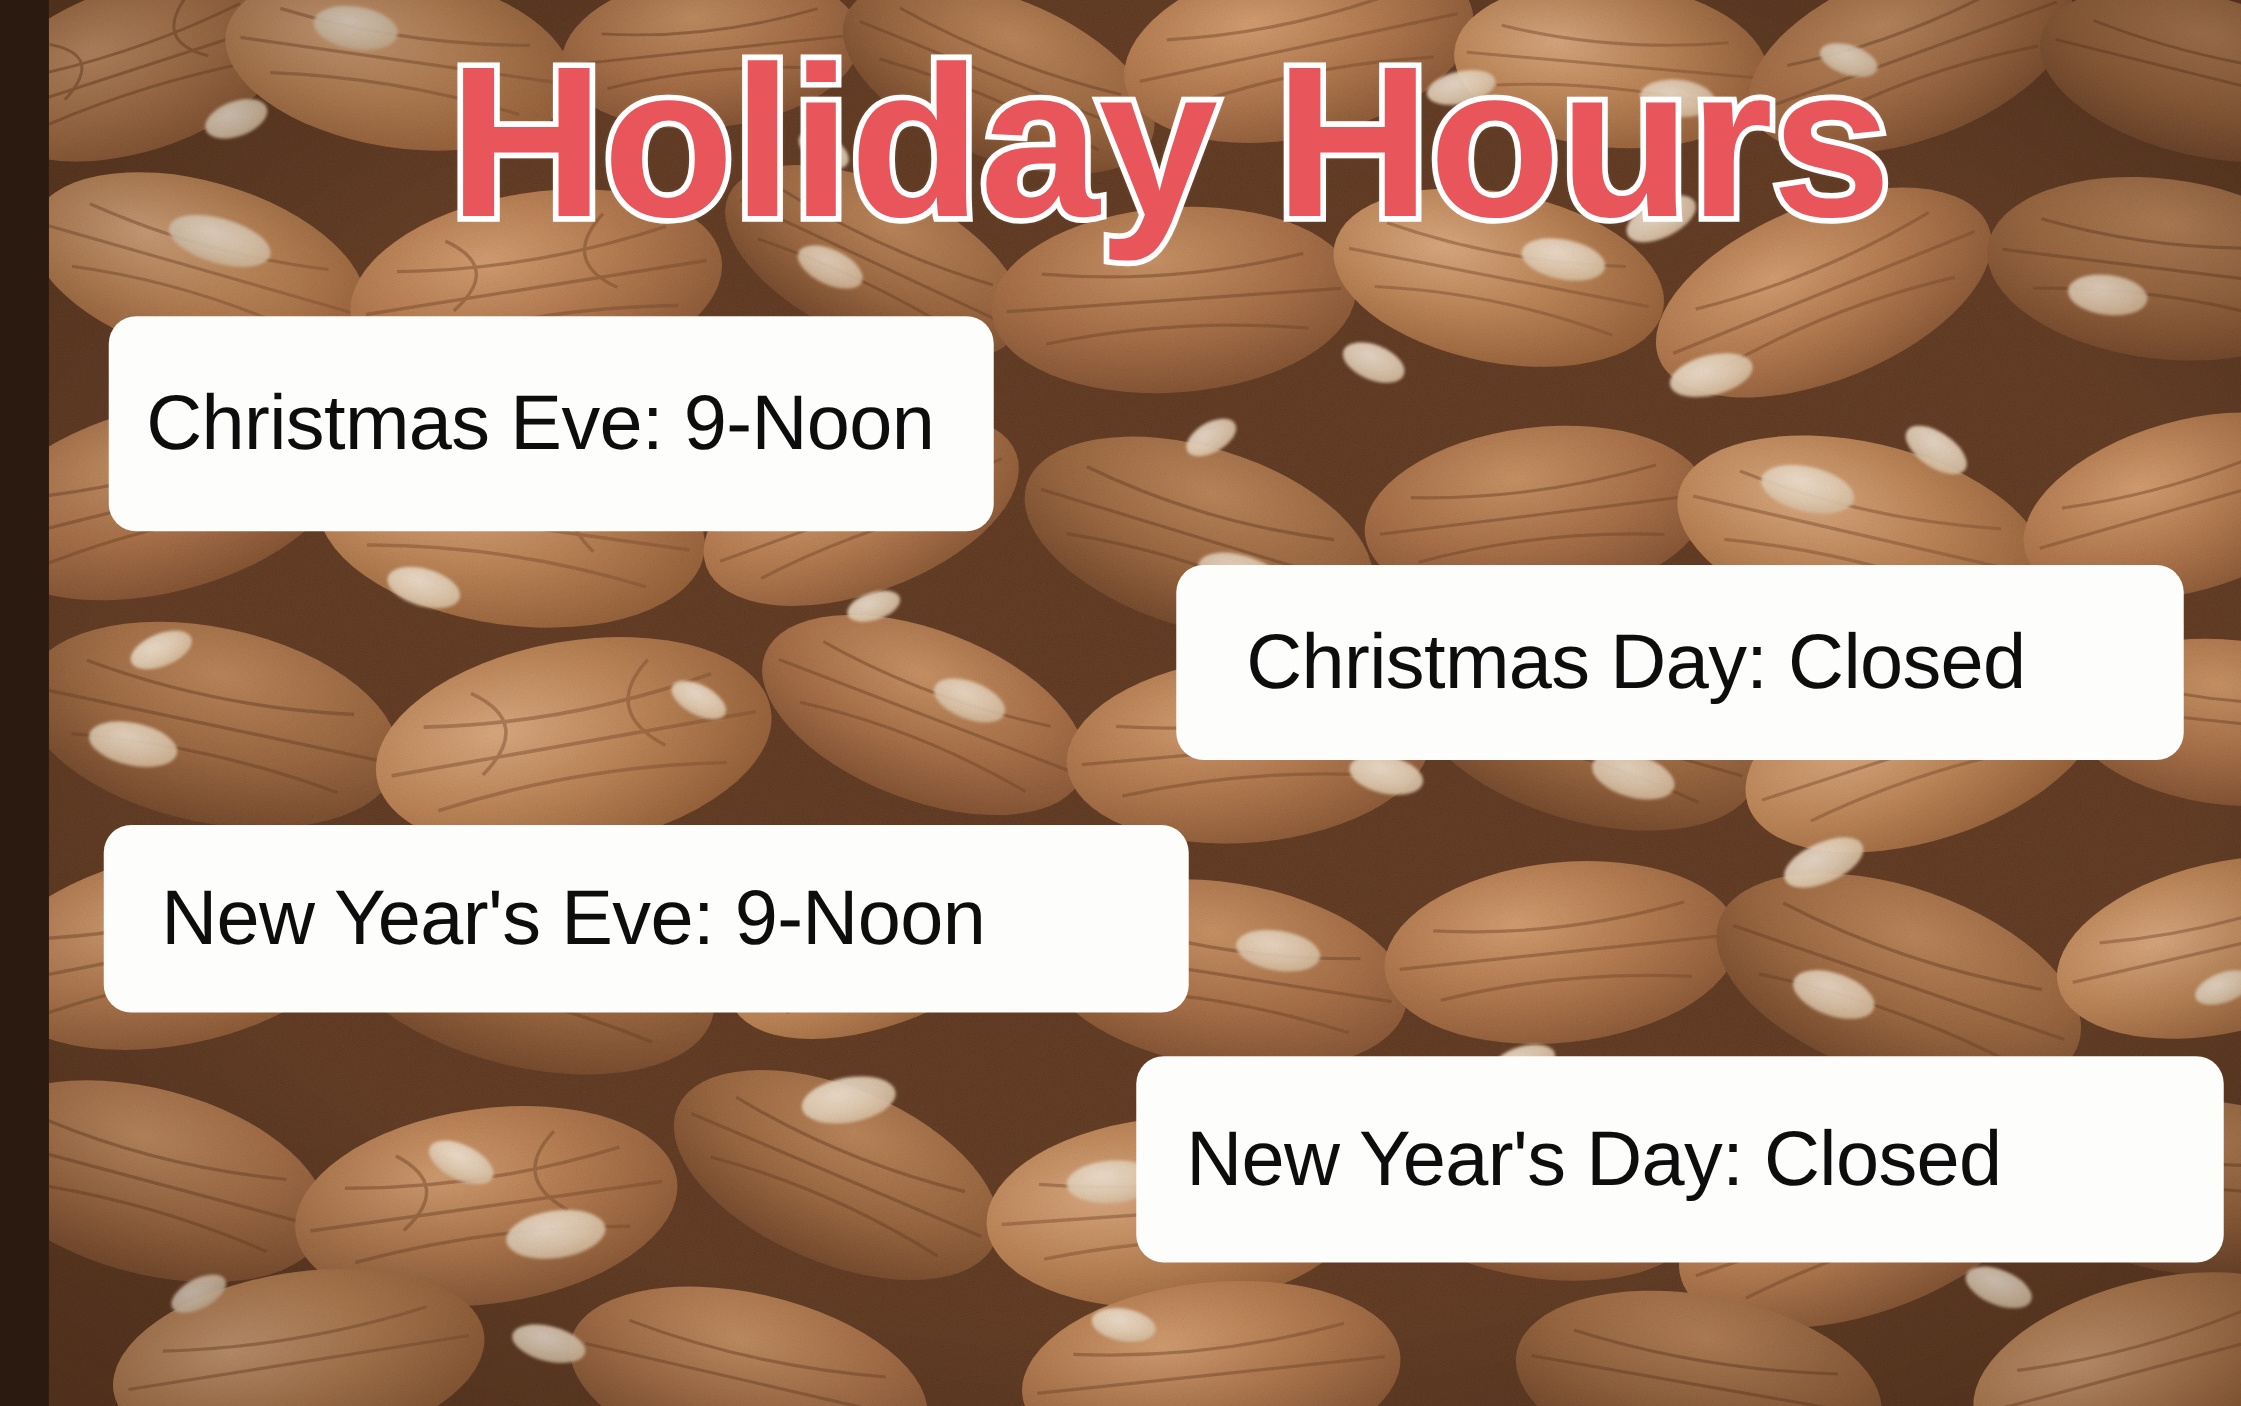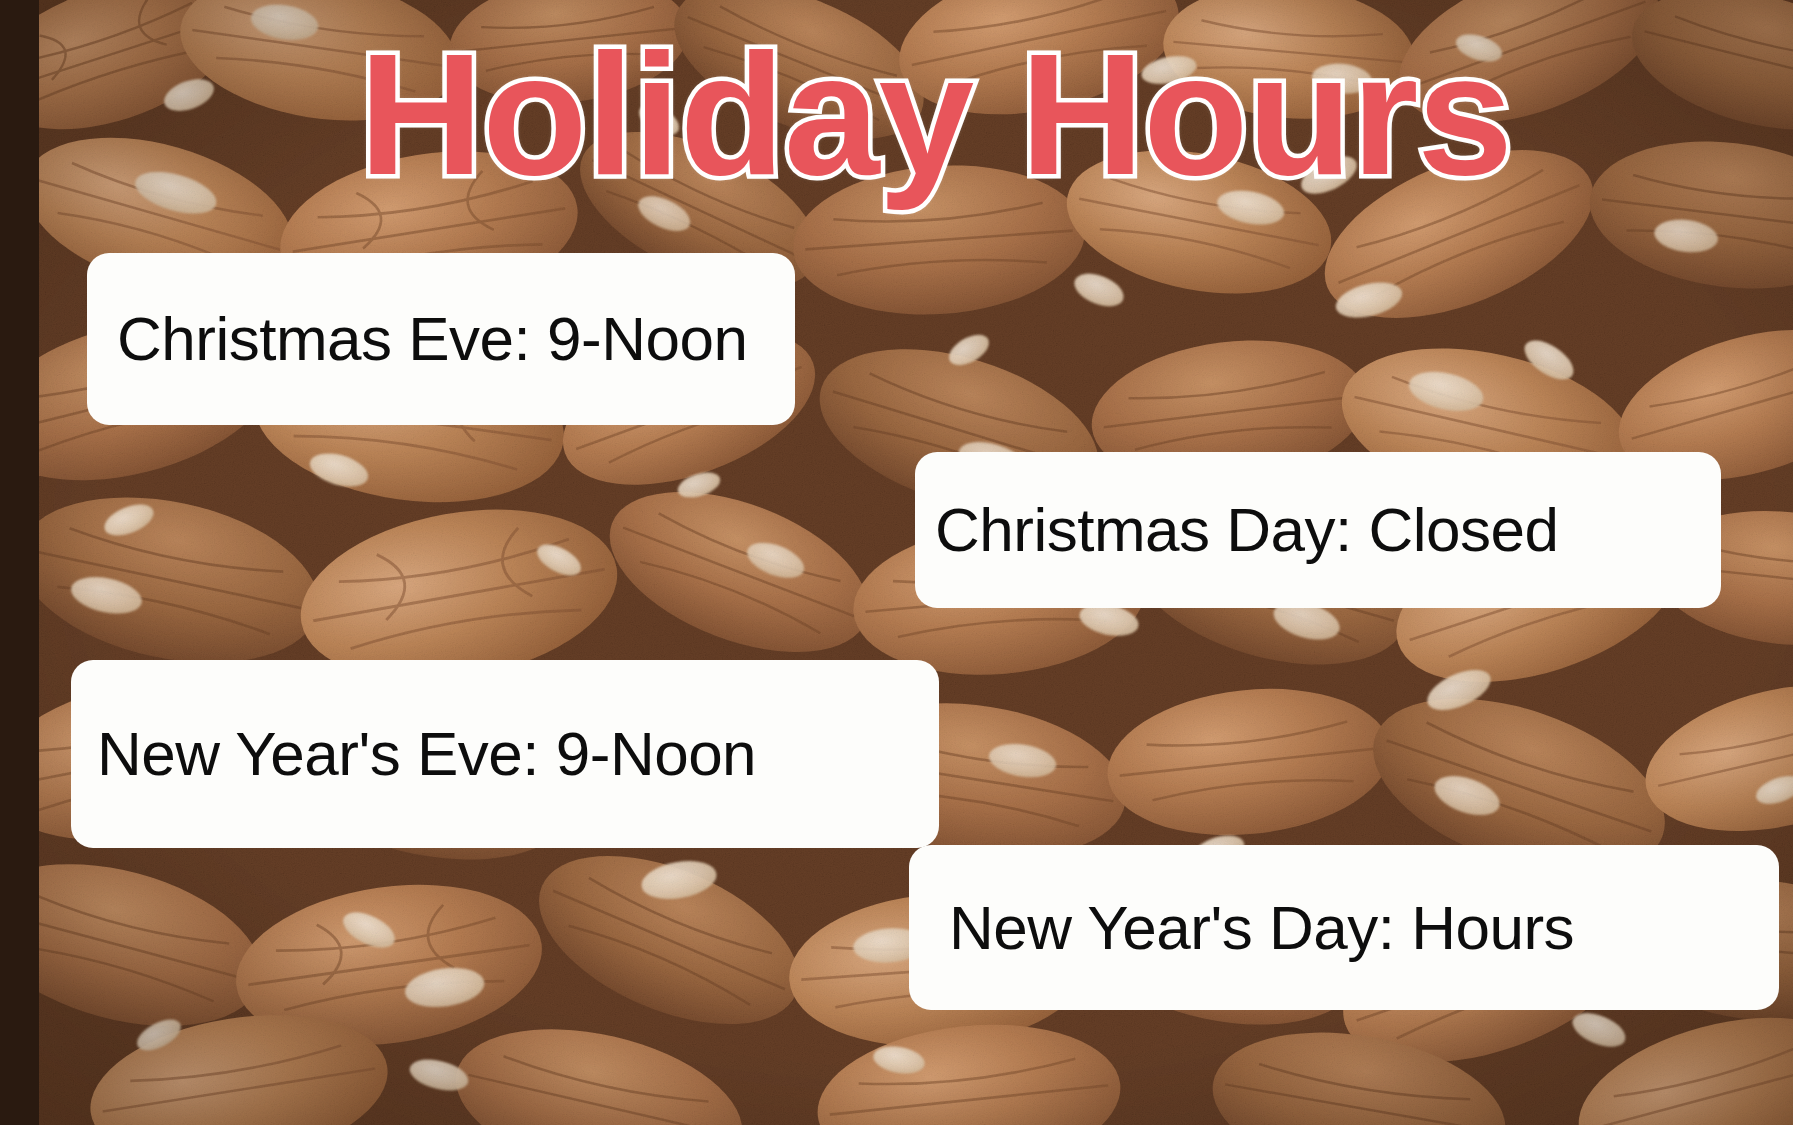--- a/index.html
+++ b/index.html
@@ -57,22 +57,22 @@
   .card-label {
     font-weight: normal;
     font-size: 62px;
     line-height: 1;
     color: #0d0d0d;
     letter-spacing: -0.5px;
     white-space: nowrap;
   }
 
   #card-xmas-eve   { left: 48px;  top: 253px; width: 708px;  height: 172px; padding-left: 30px; }
-  #card-xmas-day   { left: 876px; top: 452px; width: 806px;  height: 156px; padding-left: 20px; }
-  #card-nye        { left: 32px;  top: 660px; width: 868px;  height: 188px; padding-left: 26px; }
+  #card-xmas-day   { left: 902px; top: 452px; width: 806px;  height: 156px; padding-left: 56px; }
+  #card-nye        { left: 44px;  top: 660px; width: 868px;  height: 150px; padding-left: 46px; }
   #card-nyd        { left: 870px; top: 845px; width: 870px;  height: 165px; padding-left: 40px; }
 </style>
 </head>
 <body>
 
 <div id="poster">
 
   <div id="bg-photo">
     <svg viewBox="0 0 1793 1125" preserveAspectRatio="xMidYMid slice" aria-hidden="true">
       <defs>
@@ -578,16 +578,16 @@
 
   <div class="card" id="card-xmas-day">
     <span class="card-label">Christmas Day: Closed</span>
   </div>
 
   <div class="card" id="card-nye">
     <span class="card-label">New Year's Eve: 9-Noon</span>
   </div>
 
   <div class="card" id="card-nyd">
-    <span class="card-label">New Year's Day: Hours</span>
+    <span class="card-label">New Year's Day: Closed</span>
   </div>
 
 </div>
 
 </body></html>

